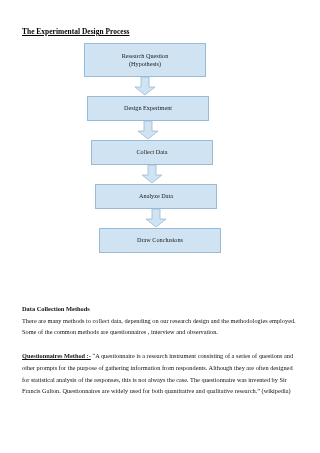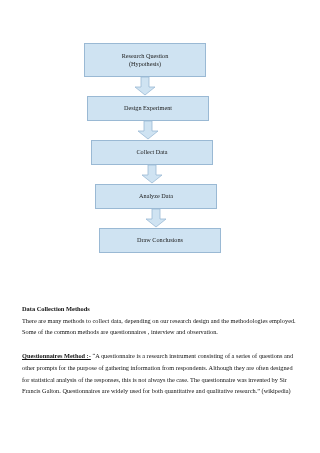--- a/index.html
+++ b/index.html
@@ -106,20 +106,21 @@
   .inline-head {
     font-weight: bold;
     text-decoration: underline;
   }
 </style>
 </head>
 <body>
 
 <div class="page">
 
+  <div class="doc-title">The Experimental Design Process</div>
 
   <div class="flow">
 
     <div class="flow-row" style="height:34px;">
       <div class="flow-box" style="left:84px; top:0px; width:122px; height:34px;">
         <div class="lines">
           <div>Research Question</div>
           <div>(Hypothesis)</div>
         </div>
       </div>

